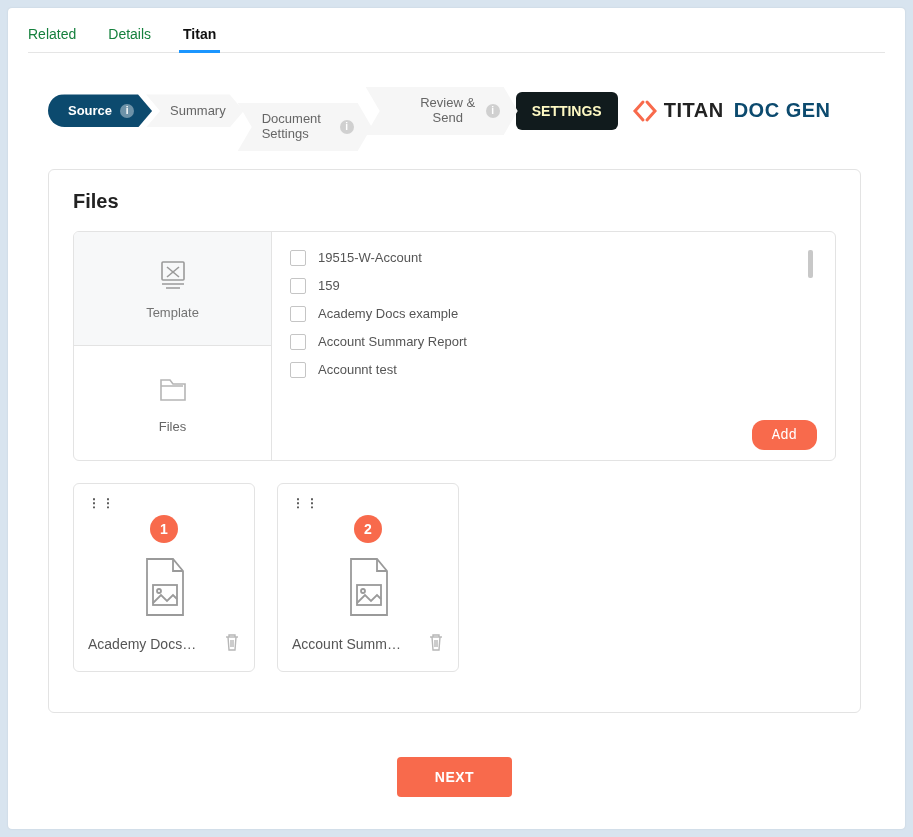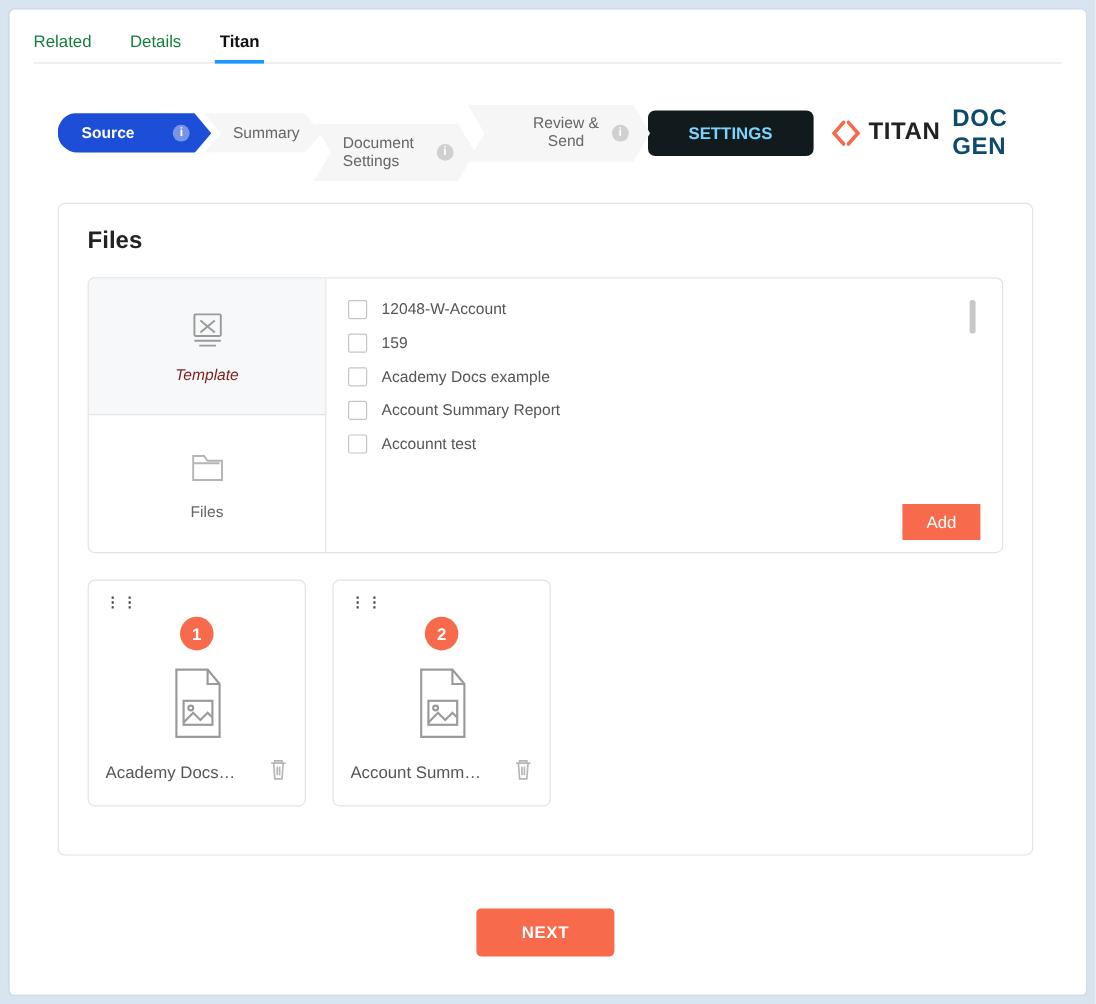--- a/index.html
+++ b/index.html
@@ -68,29 +68,29 @@
     align-items: center;
     padding: 9px 18px 9px 24px;
     background: #f6f6f6;
     color: #666;
     font-size: 13px;
     position: relative;
     clip-path: polygon(0 0, calc(100% - 14px) 0, 100% 50%, calc(100% - 14px) 100%, 0 100%, 14px 50%);
     margin-right: -6px;
   }
   .step.first { clip-path: polygon(0 0, calc(100% - 14px) 0, 100% 50%, calc(100% - 14px) 100%, 0 100%); border-radius: 18px 0 0 18px; padding-left:20px; }
-  .step.active { background: #1d4ed8; color: #fff; font-weight:700;gap:24px; }
+  .step.active { background: #0c4a6e; color: #fff; font-weight:700; }
   .step .info-icon {
     width: 14px; height: 14px; border-radius:50%; background: rgba(255,255,255,0.4);
     display:inline-flex; align-items:center; justify-content:center; margin-left:8px;
     font-size:10px; color:#fff; font-weight:700;
   }
   .step:not(.active) .info-icon { background:#d0d0d0; color:#fff; }
   .settings-btn {
-    background:#111b1d; color:#7dd3fc; padding: 11px 34px; border-radius:6px;
+    background:#111b1d; color:#fef9c3; padding: 11px 16px; border-radius:6px;
     font-size:14px; font-weight:600; margin-left: 4px; cursor:pointer;
   }
   .titan-logo {
     display:flex; align-items:center; gap:6px; margin-left: 14px;
     font-weight:800; font-size:20px; letter-spacing:0.5px;
   }
   .logo-mark { display:inline-flex; align-items:center; }
   .logo-titan { color:#222; }
   .logo-docgen { color:#0c4a6e; margin-left:4px; }
 
@@ -117,35 +117,35 @@
     display:flex; flex-direction:column;
   }
   .selector-tab {
     flex:1;
     display:flex; flex-direction:column; align-items:center; justify-content:center;
     gap:10px;
     color:#666;
     font-size:13px;
     cursor:pointer;
   }
-  .selector-tab.sel { background:#f7f8f9; color:#7f1d1d;font-style:italic; }
+  .selector-tab.sel { background:#f7f8f9; color:#737373; }
   .selector-tab:not(:last-child) { border-bottom:1px solid #e3e3e3; }
   .template-icon, .folder-icon { color:#9a9a9a; }
   .file-list {
     flex:1;
     position:relative;
     display:flex;
     flex-direction:column;
     padding: 12px 18px 10px 18px;
   }
   .file-list-inner { flex:1; overflow-y:auto; position:relative; }
   .file-list .row { display:flex; align-items:center; gap:12px; padding:6px 0; color:#555; font-size:13px; }
   .cb { width:16px; height:16px; border:1.5px solid #c5c5c5; border-radius:2px; background:#fff; cursor:pointer; flex-shrink:0; }
   .list-scroll-ind { position:absolute; top:6px; right:4px; width:5px; height:28px; background:#c8c8c8; border-radius:2px; }
-  .add-btn { align-self:flex-end; background:#f86a4c; color:#fff; border:none; border-radius:0; padding:7px 20px; font-size:14px; cursor:pointer; margin-top:6px; }
+  .add-btn { align-self:flex-end; background:#f86a4c; color:#fff; border:none; border-radius:12px; padding:7px 20px; font-size:14px; cursor:pointer; margin-top:6px;font-family:Liberation Mono, monospace; }
 
   .chips-row { display:flex; gap:22px; }
   .file-chip {
     width: 182px; border:1px solid #e3e3e3; border-radius:6px;
     padding: 14px 14px 16px 14px; position:relative;
   }
   .drag-handle { color:#444; font-weight:700; line-height:8px; cursor:grab; user-select:none; }
   .drag-handle span { display:inline-block; font-size:12px; letter-spacing:2px; }
   .badge {
     background:#f86a4c; color:#fff; width:28px; height:28px; border-radius:50%;
@@ -233,21 +233,21 @@
             </span>
             <span>Files</span>
           </div>
         </div>
 
         <div class="file-list">
           <div class="file-list-inner">
             <div class="list-scroll-ind"></div>
             <div class="row">
               <span class="cb"></span>
-              <span>12048-W-Account</span>
+              <span>19515-W-Account</span>
             </div>
             <div class="row">
               <span class="cb"></span>
               <span>159</span>
             </div>
             <div class="row">
               <span class="cb"></span>
               <span>Academy Docs example</span>
             </div>
             <div class="row">

